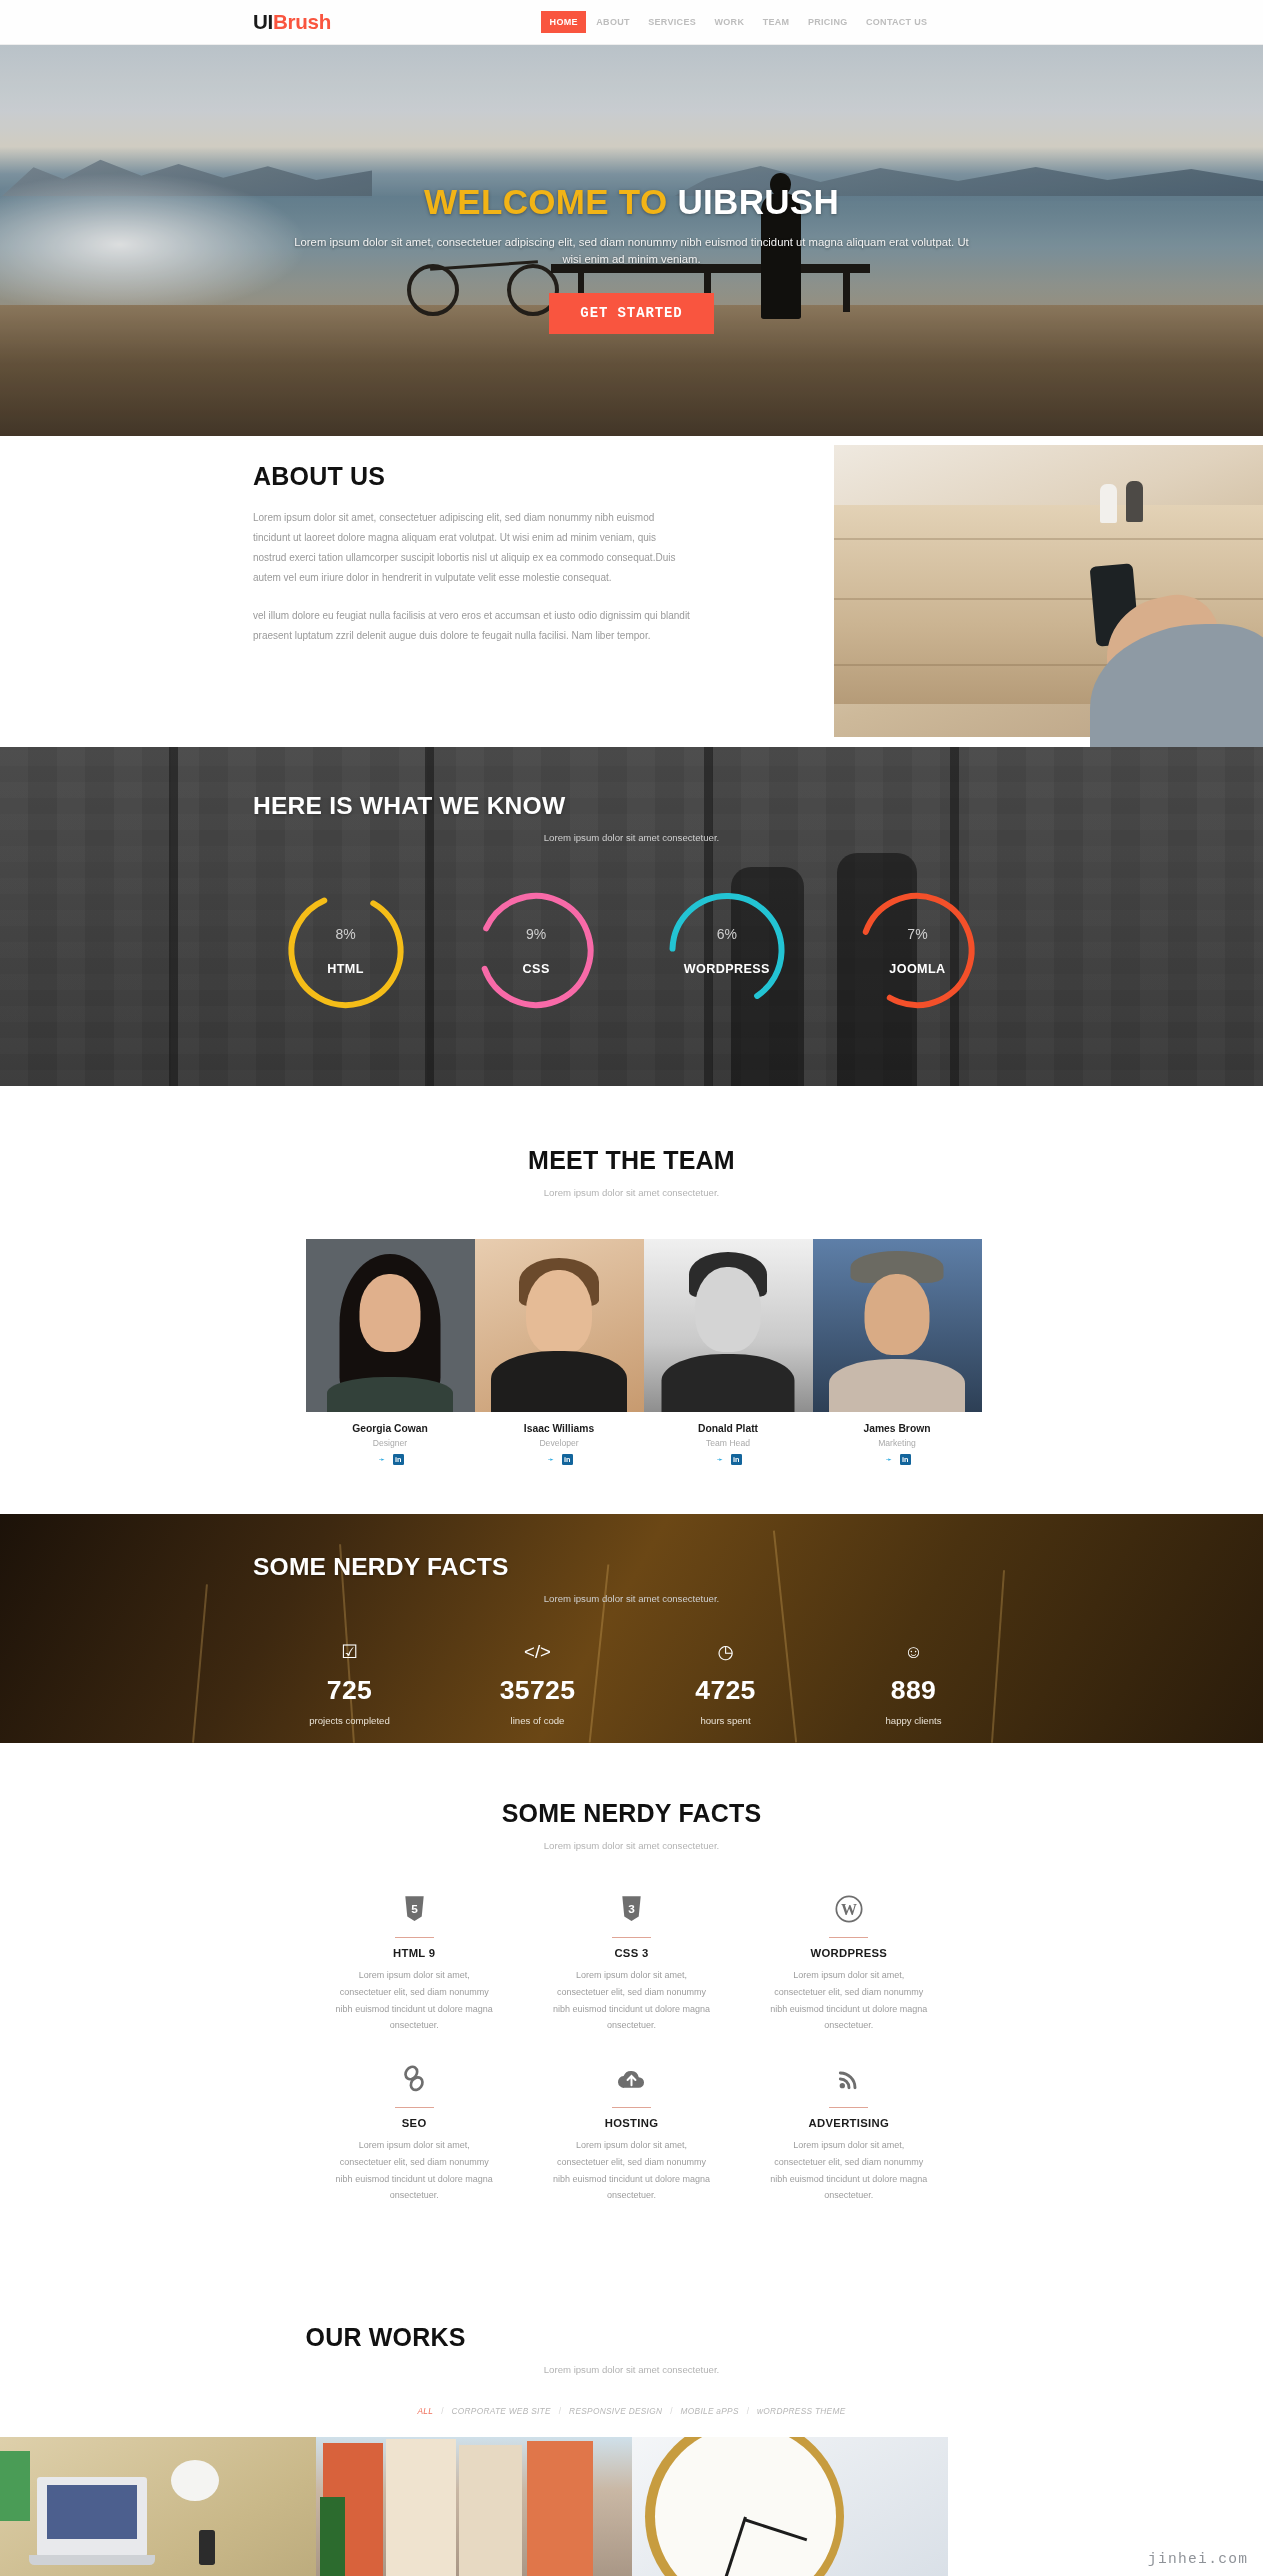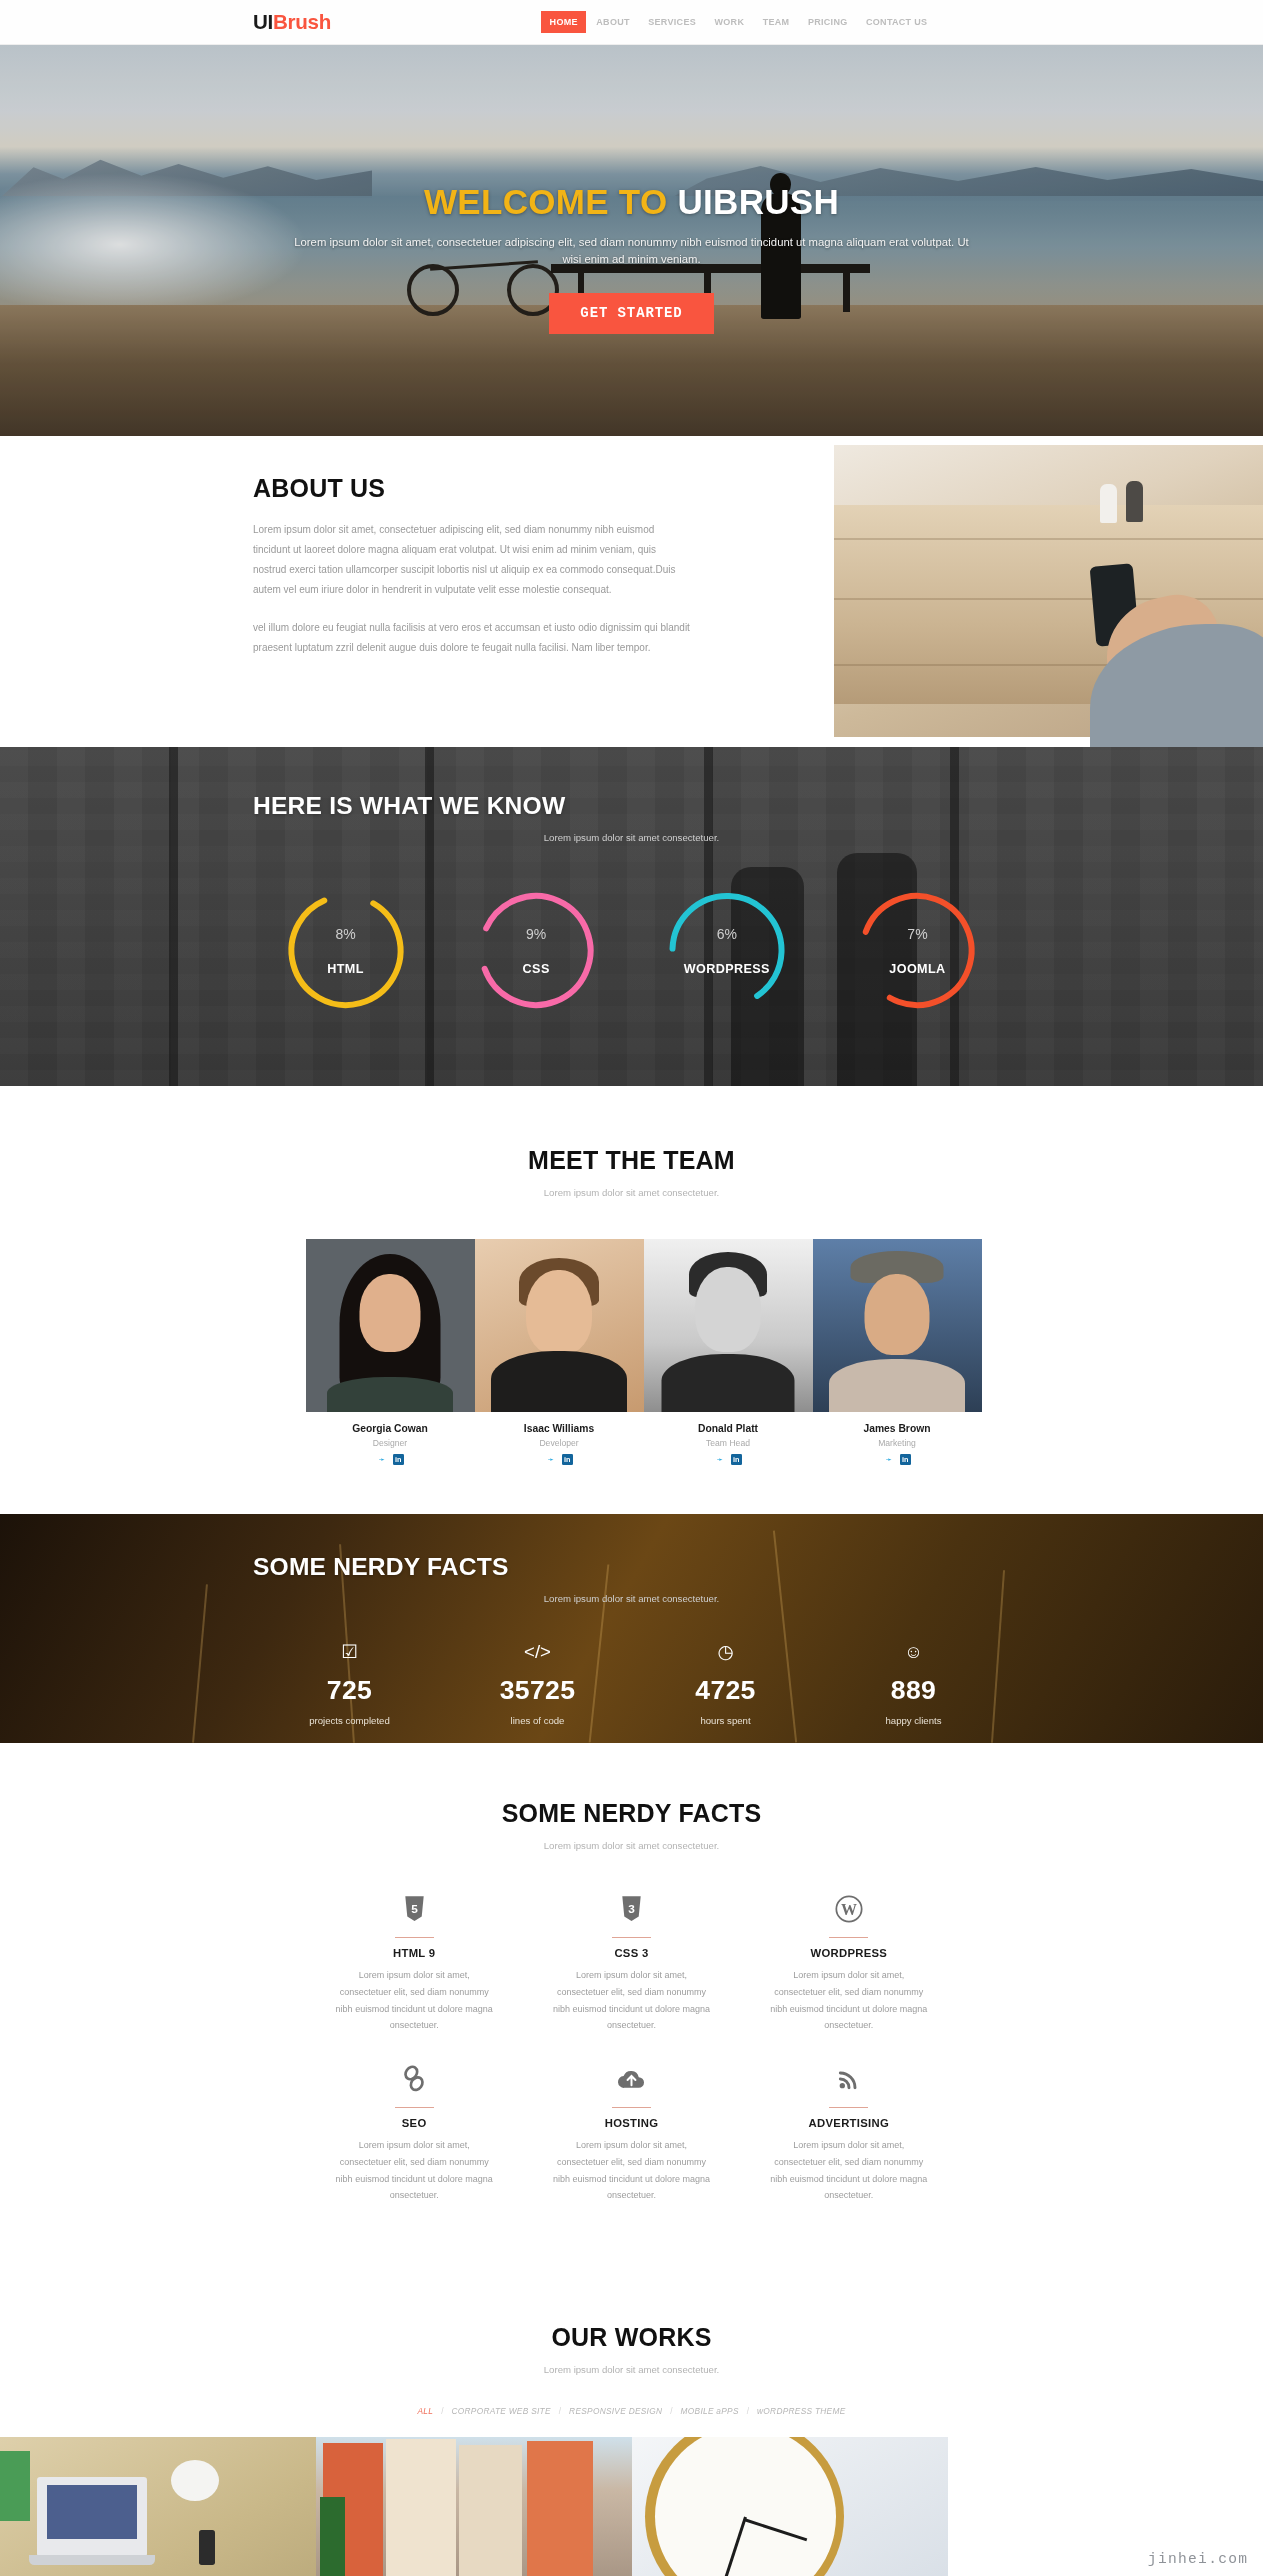--- a/index.html
+++ b/index.html
@@ -64,21 +64,21 @@
   .hero-title .b{color:#fff}
   .hero-sub{color:#f2f2f2;font-size:11.3px;line-height:1.55;text-align:center;
     max-width:678px;margin-top:14.6px;text-shadow:0 0.7px 2.7px rgba(0,0,0,.5);
     font-family:"Liberation Sans Narrow","Liberation Sans",sans-serif}
   .btn-cta{margin-top:24px;background:#f9553f;color:#fff;border:none;
     padding:12.6px 31px;font-size:14px;font-weight:bold;letter-spacing:0.9px;
     cursor:pointer;font-family:Liberation Mono, monospace}
 
   
   .about{position:relative;height:311px;background:#fff;overflow:hidden}
-  .about-txt{width:757px;margin:16px auto;padding-top:22px;position:relative;z-index:3}
+  .about-txt{width:757px;margin:4px auto;padding-top:22px;position:relative;z-index:3}
   .about-txt .inner{width:439px}
   h2.sec-dark{font-size:25px;font-weight:bold;color:#111;letter-spacing:0.2px;
     font-family:"Liberation Sans Narrow","Liberation Sans",sans-serif}
   .about p{font-size:10px;line-height:2.0;color:#9a9a9a;margin-top:17.3px;
     font-family:"Liberation Sans Narrow","Liberation Sans",sans-serif}
   .about-img{position:absolute;right:0;top:9.3px;width:429px;height:292px;
     background:linear-gradient(160deg,#efe9e0 0%,#e0d2bd 34%,#cdb99a 62%,#b9a183 100%)}
   .about-img .tbl{position:absolute;left:0;top:60px;width:100%;height:199px;
     background:linear-gradient(180deg,#e3d2b6,#cbb492 60%,#b59b78)}
   .about-img .ln{position:absolute;left:0;width:100%;height:1.3px;background:rgba(120,94,62,.28)}
@@ -483,21 +483,21 @@
         <h3>ADVERTISING</h3>
         <p>Lorem ipsum dolor sit amet, consectetuer elit, sed diam nonummy nibh euismod tincidunt ut dolore magna onsectetuer.</p>
       </div>
 
     </div>
   </div>
 </section>
 
 <section class="works">
   <div class="wrap">
-    <h2 class="sec-dark" style="text-align:center">OUR WORKS</h2>
+    <h2 class="sec-dark" style="text-align:left">OUR WORKS</h2>
     <p class="sec-sub dk">Lorem ipsum dolor sit amet consectetuer.</p>
     <div class="filters">
       <a class="on">ALL</a>
       <i>/</i>
       <a>CORPORATE WEB SITE</a>
       <i>/</i>
       <a>RESPONSIVE DESIGN</a>
       <i>/</i>
       <a>MOBILE aPPS</a>
       <i>/</i>

